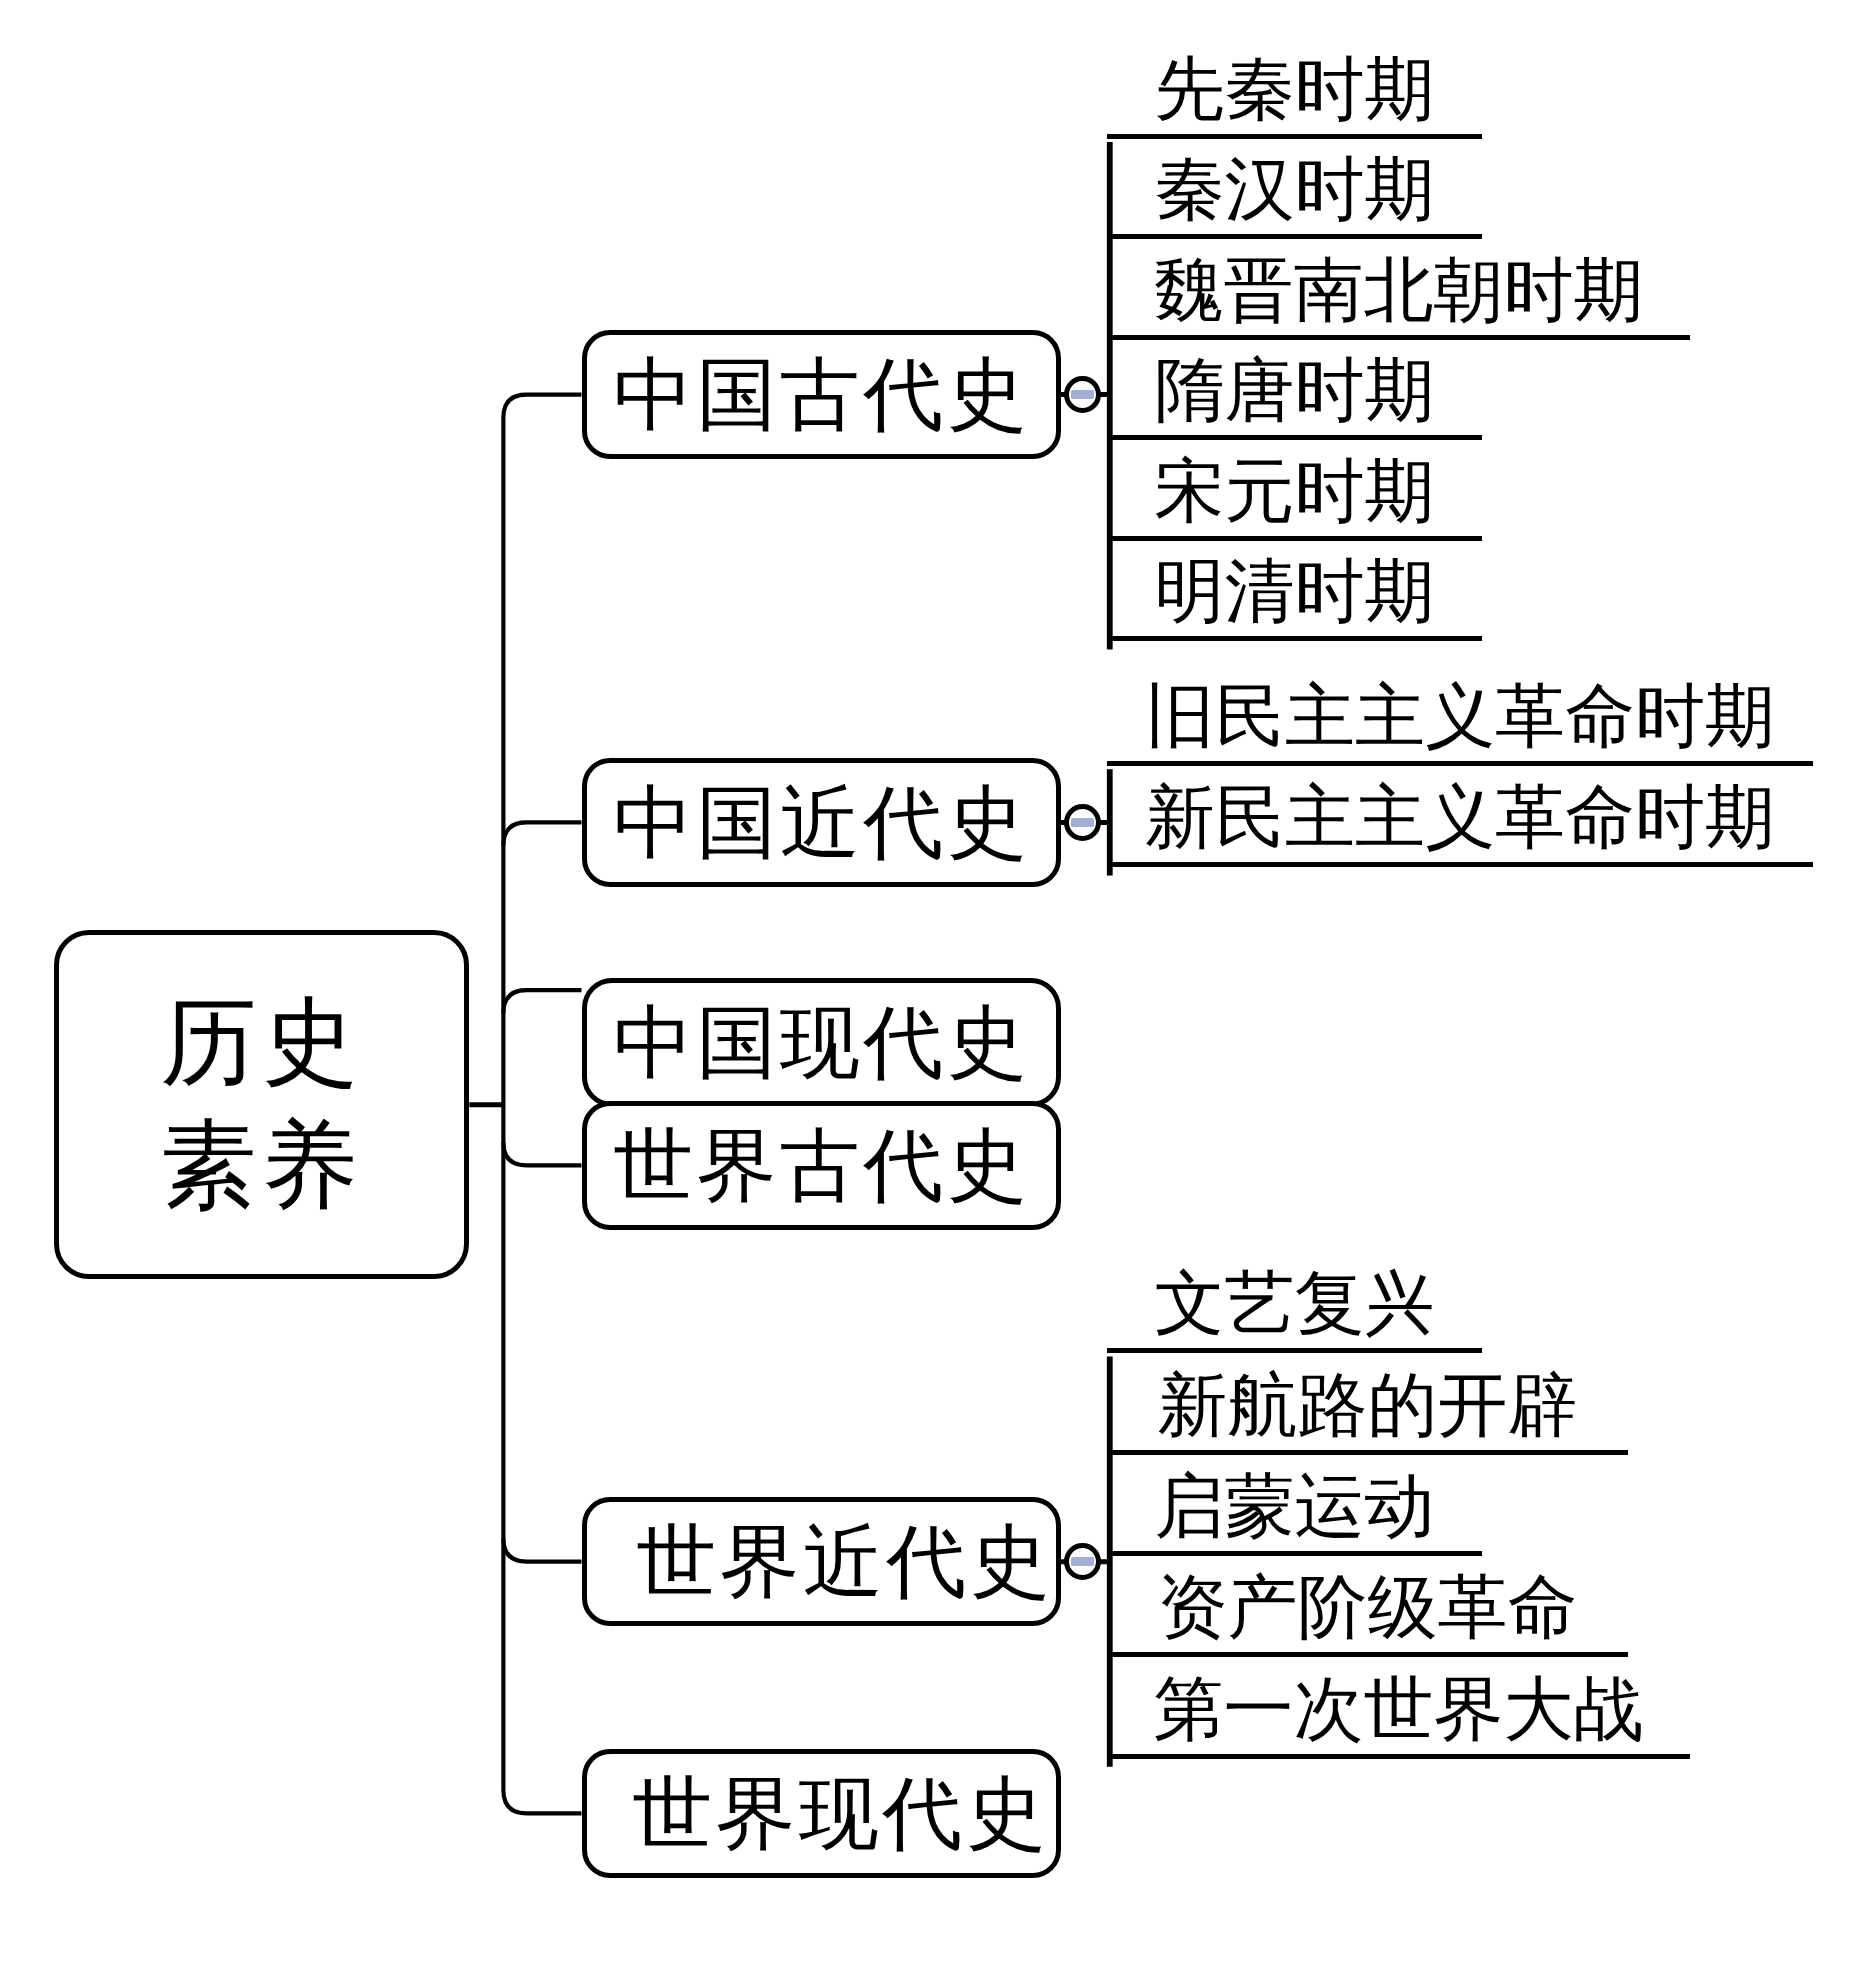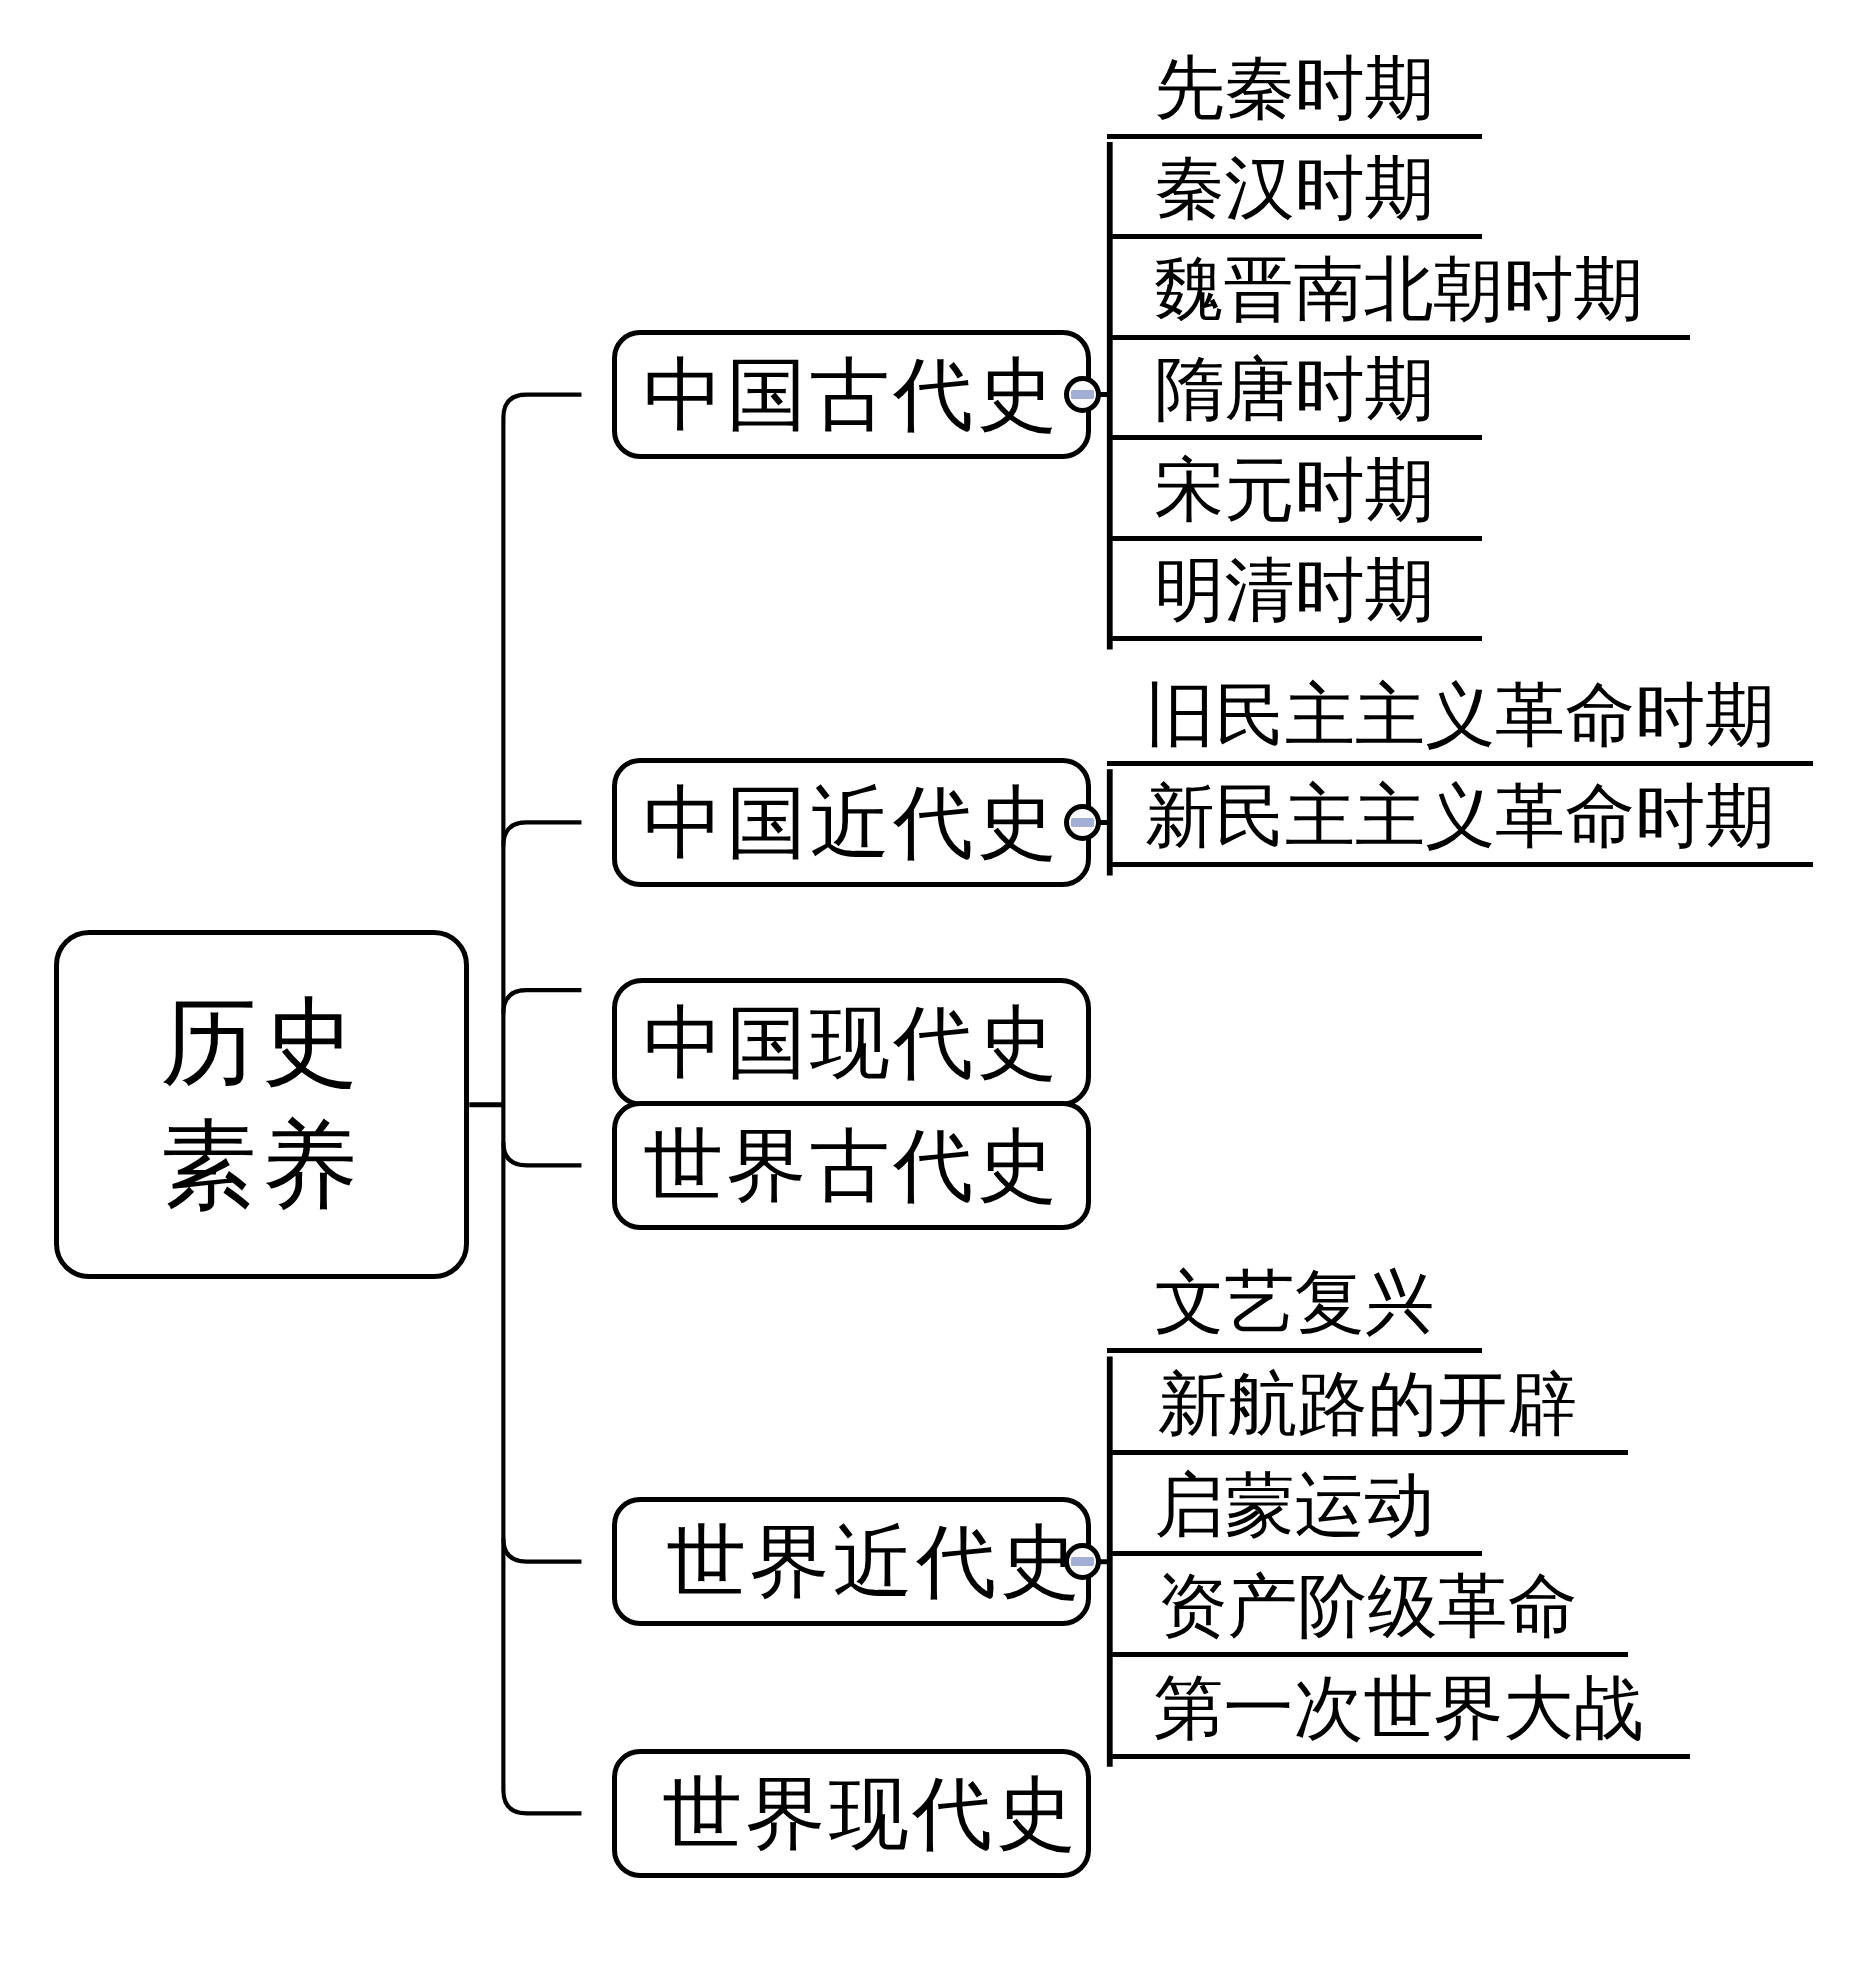--- a/index.html
+++ b/index.html
@@ -24,29 +24,29 @@
     border:5px solid var(--color-line);border-radius:35px;
     background:var(--color-node_fill);
     display:flex;flex-direction:column;align-items:center;justify-content:center;
     font-size:96px;line-height:1.28;letter-spacing:5px;text-align:center;
   }
   .branch-node{
     position:absolute;left:582px;width:479px;height:129px;
     border:5px solid var(--color-line);border-radius:28px;
     background:var(--color-node_fill);
     display:flex;align-items:center;justify-content:center;
-    font-size:80px;line-height:1;letter-spacing:3.3px;white-space:nowrap;margin-left:30px;
+    font-size:80px;line-height:1;letter-spacing:3.3px;white-space:nowrap;
   }
   .b1{top:330px;} .b2{top:758px;} .b3{top:978px;border-radius:30px;}
   .b4{top:1101px;} .b5{top:1497px;padding-left:46px;} .b6{top:1749px;padding-left:38px;}
 
   .child-row{
     position:absolute;left:1107px;height:84px;
     border-bottom:5.8px solid var(--color-line);
-    display:flex;align-items:flex-end;justify-content:center;
+    display:flex;align-items:center;justify-content:center;
     font-size:70px;line-height:1;padding-bottom:10px;white-space:nowrap;
   }
 
   .collapse-btn{
     position:absolute;width:37px;height:37px;
     border:5px solid var(--color-line);border-radius:50%;
     background:var(--color-button_fill);
     display:flex;align-items:center;justify-content:center;
   }
   .collapse-btn .minus-bar{

